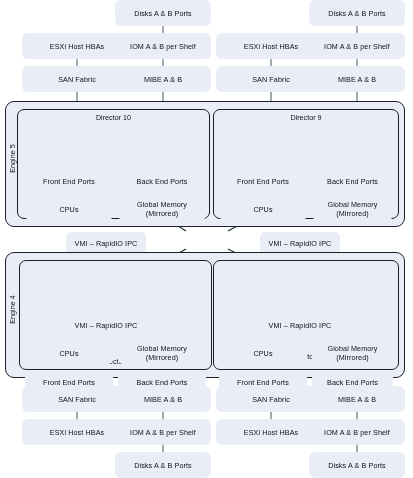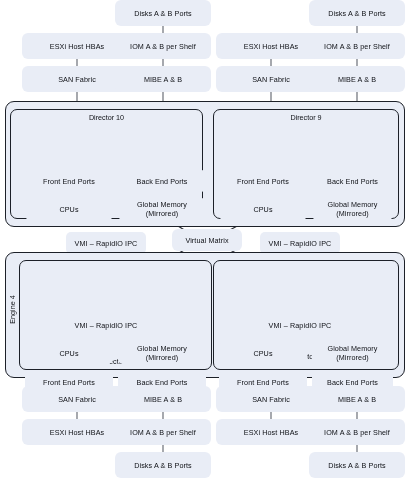--- a/index.html
+++ b/index.html
@@ -138,41 +138,40 @@
   <div class="node" style="left:216px; top:66px; width:110px; height:26px;">SAN Fabric</div>
 
   <div class="node" style="left:309px; top:0px;  width:96px;  height:26px;">Disks A &amp; B Ports</div>
   <div class="node" style="left:309px; top:33px; width:96px;  height:26px;">IOM A &amp; B per Shelf</div>
   <div class="node" style="left:309px; top:66px; width:96px;  height:26px;">MIBE A &amp; B</div>
 
   <div class="engine" style="left:5px; top:101px; width:400px; height:126px;">
     <div class="engine-label" style="left:-14px; top:52px; width:40px; text-align:center;">Engine 5</div>
   </div>
 
-  <div class="director" style="left:10px; top:109px; width:193px; height:110px;">
+  <div class="director" style="left:17px; top:109px; width:193px; height:110px;">
     <div class="director-label" style="top:3px;">Director 10</div>
   </div>
   <div class="node inner" style="left:25px;  top:122px; width:88px; height:22px;">Front End Ports</div>
   <div class="node inner" style="left:118px; top:122px; width:88px; height:22px;">Back End Ports</div>
   <div class="node inner" style="left:25px;  top:150px; width:88px; height:22px;">CPUs</div>
   <div class="node inner" style="left:118px; top:150px; width:88px; height:22px;">Global Memory
 (Mirrored)</div>
   <div class="node inner" style="left:66px;  top:184px; width:80px; height:22px;">VMI – RapidIO IPC</div>
 
   <div class="director" style="left:213px; top:109px; width:186px; height:110px;">
     <div class="director-label" style="top:3px;">Director 9</div>
   </div>
   <div class="node inner" style="left:219px; top:122px; width:88px; height:22px;">Front End Ports</div>
   <div class="node inner" style="left:312px; top:122px; width:81px; height:22px;">Back End Ports</div>
   <div class="node inner" style="left:219px; top:150px; width:88px; height:22px;">CPUs</div>
   <div class="node inner" style="left:312px; top:150px; width:81px; height:22px;">Global Memory
 (Mirrored)</div>
   <div class="node inner" style="left:260px; top:184px; width:80px; height:22px;">VMI – RapidIO IPC</div>
 
-  <div class="node" style="left:172px; top:229px; width:70px; height:22px;">Virtual Matrix</div>
 
   <div class="engine" style="left:5px; top:252px; width:400px; height:126px;">
     <div class="engine-label" style="left:-14px; top:52px; width:40px; text-align:center;">Engine 4</div>
   </div>
 
   <div class="director" style="left:19px; top:260px; width:193px; height:110px;">
     <div class="director-label" style="bottom:3px;">Director 7</div>
   </div>
   <div class="node inner" style="left:66px;  top:266px; width:80px; height:22px;">VMI – RapidIO IPC</div>
   <div class="node inner" style="left:25px;  top:294px; width:88px; height:22px;">CPUs</div>

